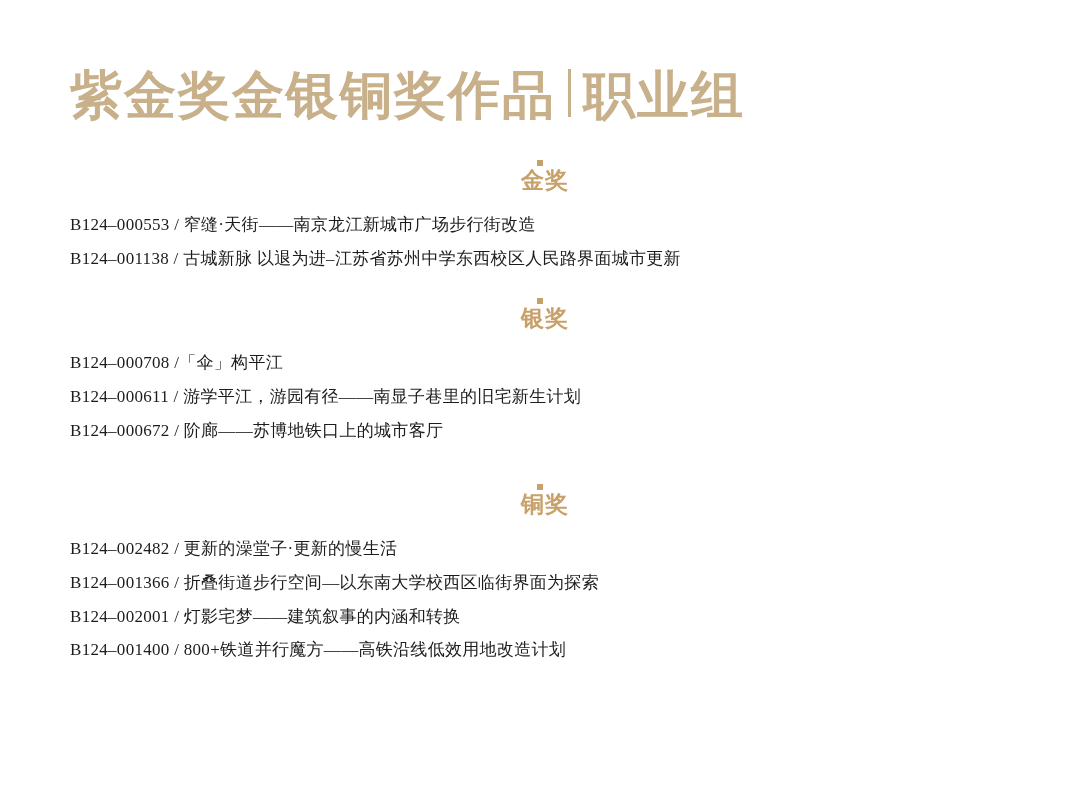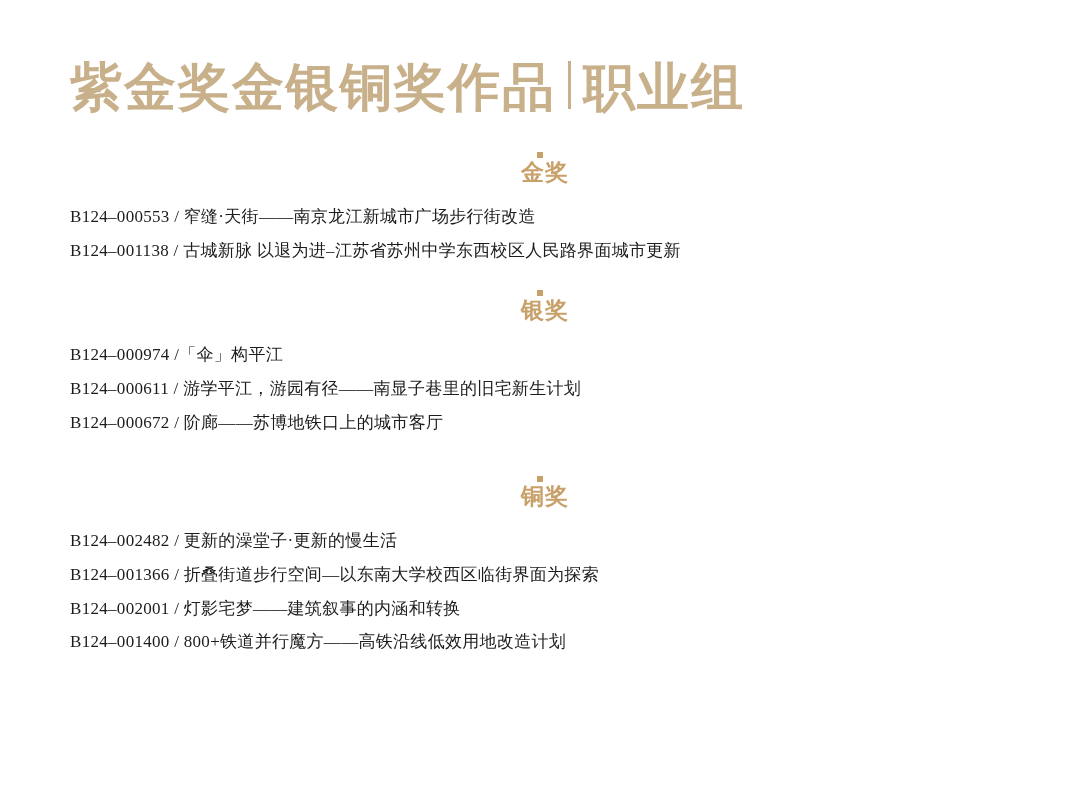--- a/index.html
+++ b/index.html
@@ -15,21 +15,21 @@
     overflow: hidden;
   }
   .page {
     position: relative;
     width: 1080px;
     height: 801px;
     box-sizing: border-box;
     padding: 0 70px;
   }
   .title-block {
-    padding-top: 6px;
+    padding-top: 14px;
     padding-bottom: 6px;
     display: flex;
     align-items: baseline;
     white-space: nowrap;
   }
   .title-main {
     font-family: "DejaVu Serif", "Liberation Serif", serif;
     font-weight: bold;
     font-size: 52px;
     letter-spacing: 2px;
@@ -112,21 +112,21 @@
       <div class="entry">B124–001138 / 古城新脉 以退为进–江苏省苏州中学东西校区人民路界面城市更新</div>
     </div>
 
     <div class="spacer-gold"></div>
 
     <div class="section">
       <div class="section-head">
         <span class="bullet"></span>
         <span>银奖</span>
       </div>
-      <div class="entry">B124–000974 /「伞」构平江</div>
+      <div class="entry">B124–000708 /「伞」构平江</div>
       <div class="entry">B124–000611 / 游学平江，游园有径——南显子巷里的旧宅新生计划</div>
       <div class="entry">B124–000672 / 阶廊——苏博地铁口上的城市客厅</div>
     </div>
 
     <div class="spacer-silver"></div>
 
     <div class="section">
       <div class="section-head">
         <span class="bullet"></span>
         <span>铜奖</span>

